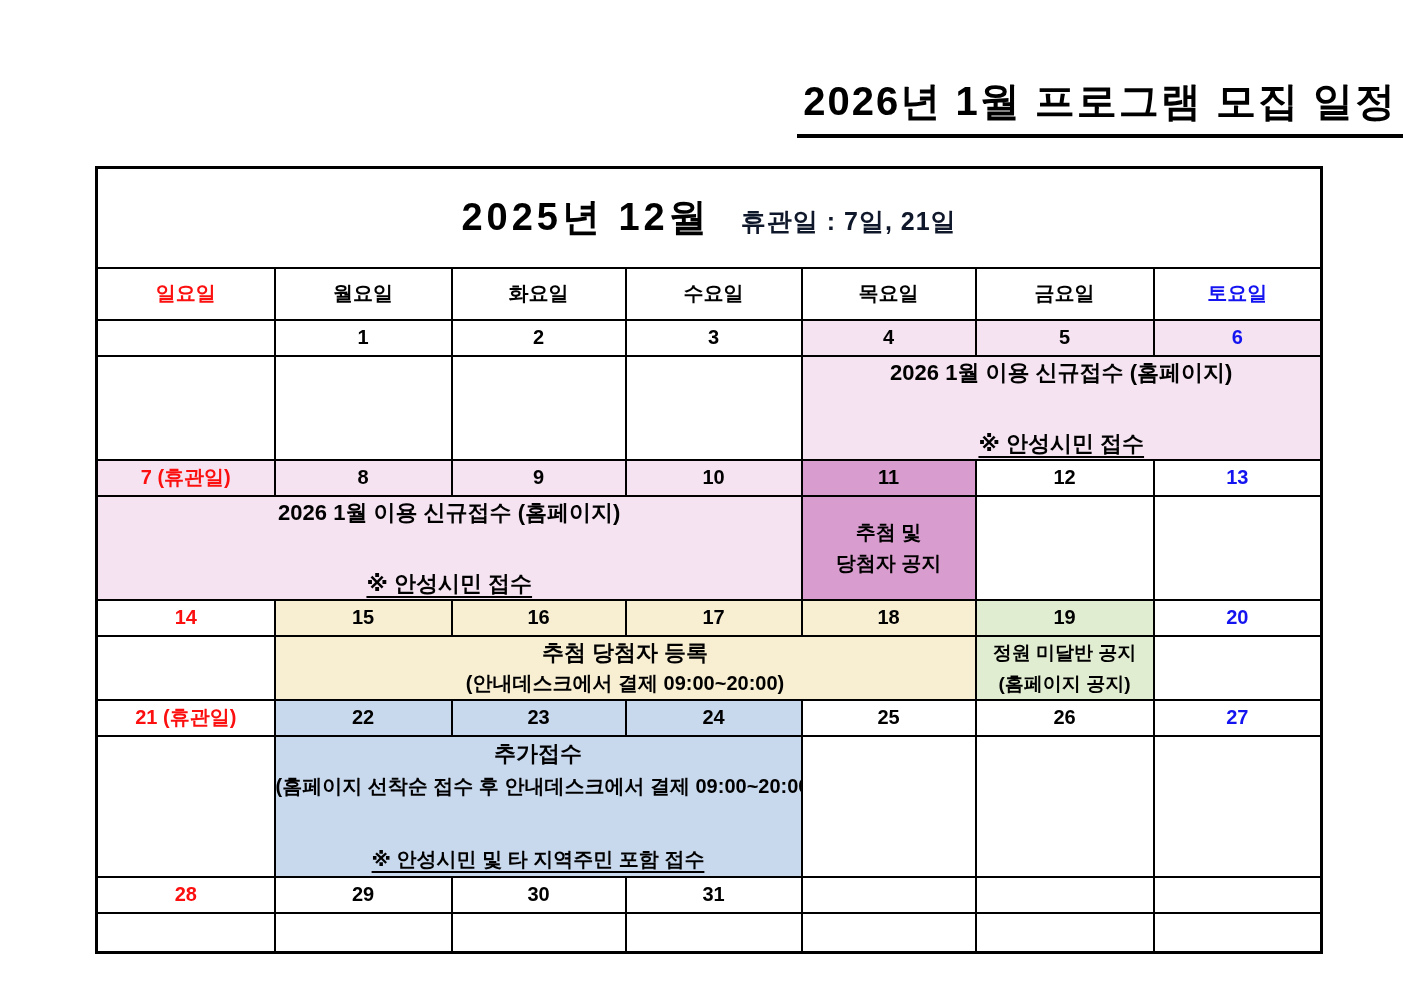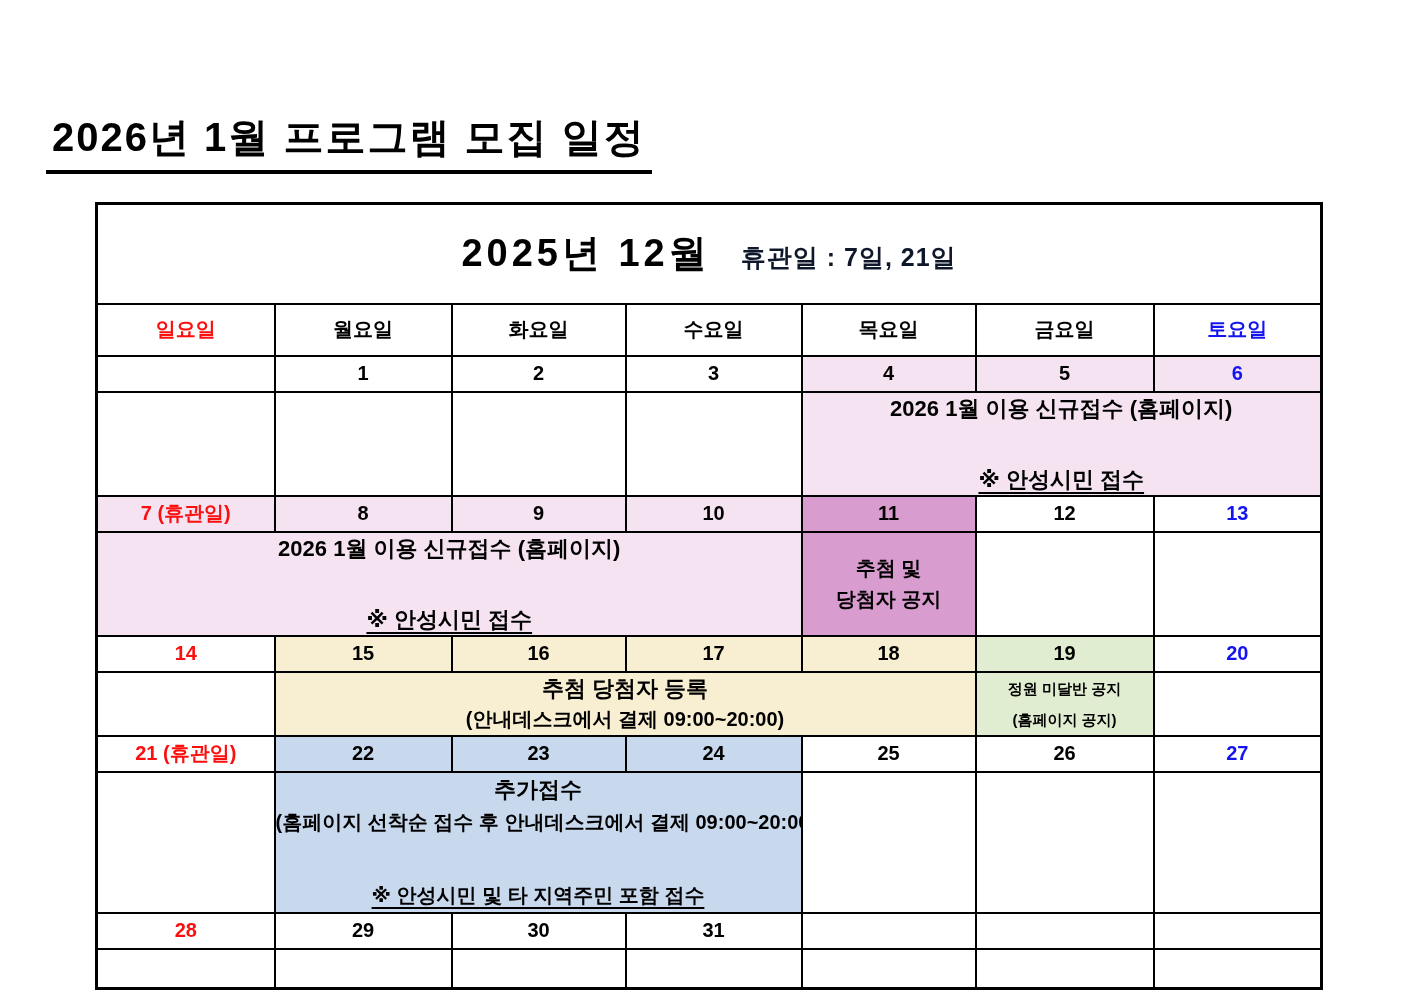--- a/index.html
+++ b/index.html
@@ -7,21 +7,21 @@
     width: 1403px; height: 992px;
     background: #ffffff;
     font-family: "Liberation Sans", "DejaVu Sans", sans-serif;
     font-weight: 700;
     color: #000000;
     overflow: hidden;
   }
   .page { position: relative; width: 1403px; height: 992px; }
 
   
-  .title-wrap { text-align: left; padding-top: 110px; margin-left: 46px; }
+  .title-wrap { text-align: right; padding-top: 74px; margin-left: 46px; }
   .page-title {
     display: inline-block;
     font-size: 40px;
     letter-spacing: 2px;
     border-bottom: 4px solid #000;
     padding: 0 6px 5px 6px;
     white-space: nowrap;
   }
 
   
@@ -58,21 +58,21 @@
 
   .bg-pink  { background: #f5e3f1; }
   .bg-dpink { background: #d99cce; }
   .bg-cream { background: #f8efd3; }
   .bg-green { background: #e1edd1; }
   .bg-blue  { background: #c9d9ed; }
 
   td.event { font-size: 22px; }
   .event-line { line-height: 31px; white-space: nowrap; }
   .event-line.small { font-size: 20px; }
-  .event-line.xsmall { font-size: 15px; }
+  .event-line.xsmall { font-size: 19px; }
   .underline { text-decoration: underline; text-underline-offset: 5px; margin-top: 40px; }
   tr.content-row-4 .event-line { line-height: 33px; }
 </style>
 </head>
 <body>
 
 <div class="page">
 
   <div class="title-wrap">
     <div class="page-title">2026년 1월 프로그램 모집 일정</div>

